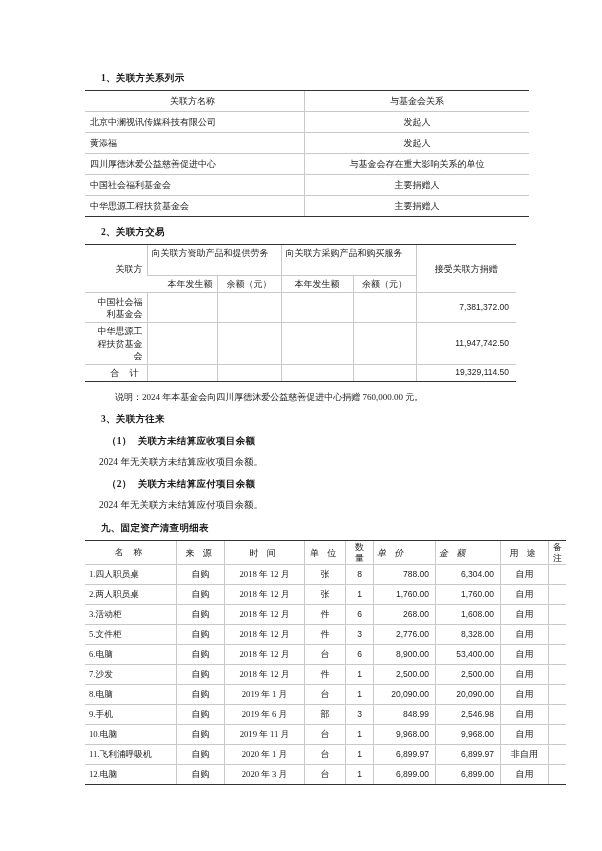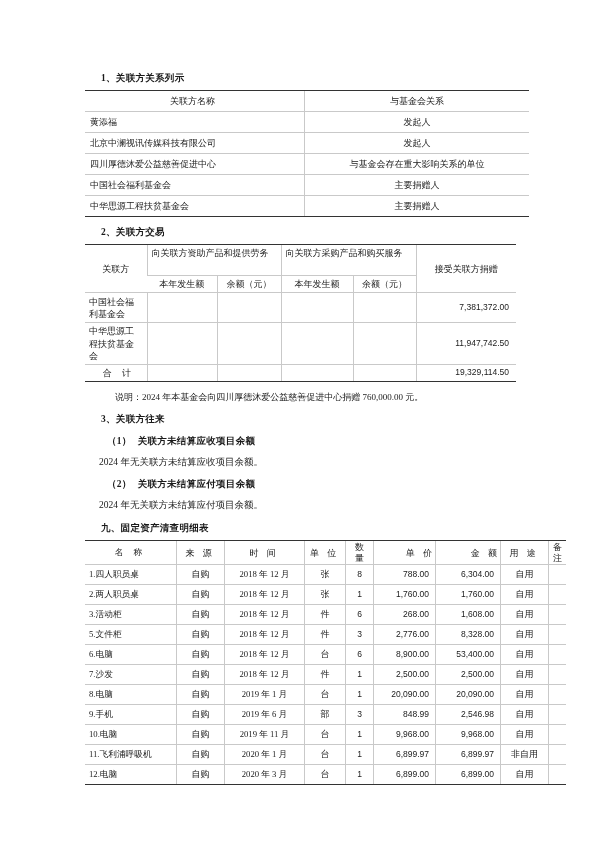--- a/index.html
+++ b/index.html
@@ -74,21 +74,21 @@
   .t-rel{margin-bottom:4px;}
   .t-rel tr td{height:16px;}
   .t-rel .c-name{width:215px;text-align:left;padding-left:5px;}
   .t-rel .c-rel{width:216px;text-align:center;border-left:1px solid #c9c9c9;}
   .t-rel thead td{text-align:center;}
   .t-rel thead .c-name{text-align:center;padding-left:0;}
 
   
   .t-txn{margin-bottom:2px;}
   .t-txn td{border-left:1px solid #c9c9c9;text-align:center;}
-  .t-txn td:first-child{border-left:0;}
+  .t-txn td:first-child{border-left:0;text-align:right;}
   .t-txn .g0{width:62px;}
   .t-txn .g1{width:70px;}
   .t-txn .g2{width:64px;}
   .t-txn .g3{width:72px;}
   .t-txn .g4{width:63px;}
   .t-txn .g5{width:100px;}
   .t-txn .party{text-align:left;padding-left:4px;}
   .t-txn .amt{text-align:right;padding-right:7px;font-family:"Liberation Sans","DejaVu Sans",sans-serif;font-size:8.5px;}
   .t-txn .ghead{text-align:left;padding-left:4px;vertical-align:top;line-height:1.35;}
   .t-txn .vmid{vertical-align:middle;}
@@ -102,21 +102,21 @@
   .t-fa .f-src{width:40px;}
   .t-fa .f-time{width:72px;}
   .t-fa .f-unit{width:33px;}
   .t-fa .f-qty{width:27px;}
   .t-fa .f-price{width:58px;text-align:right;padding-right:6px;}
   .t-fa .f-amt{width:61px;text-align:right;padding-right:6px;}
   .t-fa .f-use{width:40px;}
   .t-fa .f-memo{width:17px;}
   .t-fa thead td{letter-spacing:3px;padding-left:3px;}
   .t-fa thead .f-name{text-align:center;letter-spacing:4px;}
-  .t-fa thead .f-price,.t-fa thead .f-amt{text-align:right;padding-right:0;}
+  .t-fa thead .f-price,.t-fa thead .f-amt{text-align:left;padding-right:0;font-style:italic;}
   .t-fa thead .f-qty,.t-fa thead .f-memo{
     letter-spacing:normal;
     padding:1px 0;
     line-height:1.15;
   }
   .t-fa thead .f-qty span,.t-fa thead .f-memo span{display:block;}
   .t-fa tbody td{height:15px;}
   .t-fa .num{font-family:"Liberation Sans","DejaVu Sans",sans-serif;font-size:8.5px;}
   .t-fa .f-name,.t-fa tbody .f-time{font-size:8.7px;}
 
@@ -140,25 +140,25 @@
 
     <table class="t-rel">
       <thead>
         <tr>
           <td class="c-name tbl-top">关联方名称</td>
           <td class="c-rel tbl-top">与基金会关系</td>
         </tr>
       </thead>
       <tbody>
         <tr>
+          <td class="c-name">北京中澜视讯传媒科技有限公司</td>
+          <td class="c-rel">发起人</td>
+        </tr>
+        <tr>
           <td class="c-name">黄添福</td>
-          <td class="c-rel">发起人</td>
-        </tr>
-        <tr>
-          <td class="c-name">北京中澜视讯传媒科技有限公司</td>
           <td class="c-rel">发起人</td>
         </tr>
         <tr>
           <td class="c-name">四川厚德沐爱公益慈善促进中心</td>
           <td class="c-rel">与基金会存在重大影响关系的单位</td>
         </tr>
         <tr>
           <td class="c-name">中国社会福利基金会</td>
           <td class="c-rel">主要捐赠人</td>
         </tr>

